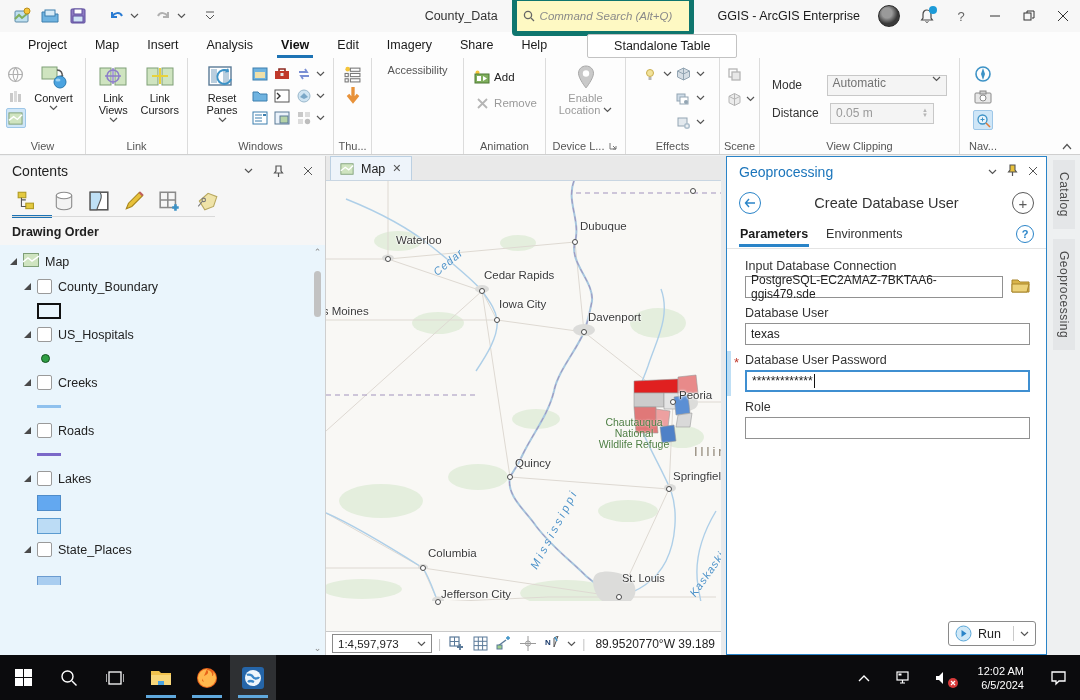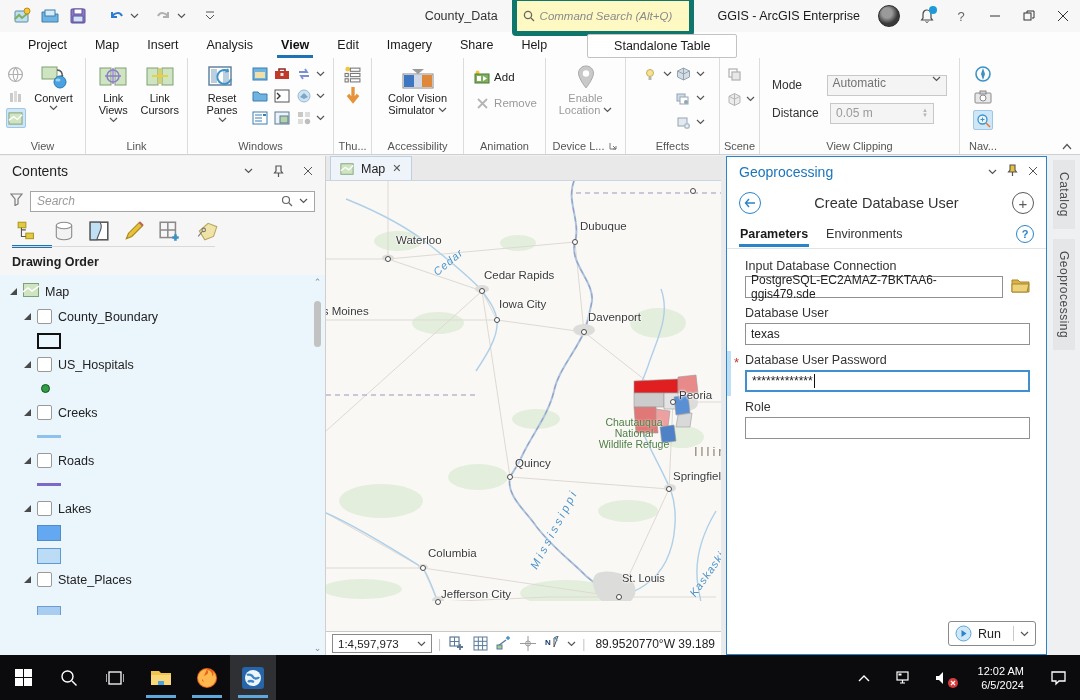--- a/index.html
+++ b/index.html
@@ -446,42 +446,20 @@
             <svg width="18" height="20" viewBox="0 0 16 18">
               <path d="M8 1v10M3.5 8L8 13.5 12.5 8" fill="none" stroke="#e8923a" stroke-width="3"></path>
             </svg>
           </span>
       </div>
     </div>
     <div class="glabel">Thu...</div>
   </div>
 
   <div class="rgroup" style="width:92px">
-    <div class="gbody">
-      <div class="bigbtn" style="width:84px">
-        <svg width="40" height="26" viewBox="0 0 40 26">
-            <path d="M14 4h12l-6 5z" fill="#9a9a9a"></path>
-            <rect x="5" y="9" width="30" height="14" fill="#fff" stroke="#888"></rect>
-            <rect x="6" y="10" width="10" height="12" fill="#3f76c2"></rect>
-            <rect x="16" y="10" width="8" height="12" fill="#cfd8e8"></rect>
-            <rect x="24" y="10" width="10" height="12" fill="#e0883a"></rect>
-          </svg>
-        <span class="lbl">
-            <span>Color Vision</span>
-            <span style="display:flex;align-items:center;gap:3px">
-              <span>Simulator</span>
-              <span class="cv">
-                <svg width="9" height="6" viewBox="0 0 9 6">
-                  <path d="M1 1l3.5 3.5L8 1" fill="none" stroke="#555" stroke-width="1.2"></path>
-                </svg>
-              </span>
-            </span>
-          </span>
-      </div>
-    </div>
     <div class="glabel">Accessibility</div>
   </div>
 
   <div class="rgroup" style="width:82px">
     <div class="gbody">
       <div class="icocol" style="gap:6px;padding-top:4px">
         <div class="hrow">
           <span class="smallico">
               <svg width="17" height="15" viewBox="0 0 17 15">
                 <circle cx="3.5" cy="2.5" r="2" fill="#f5c53a"></circle>
@@ -696,37 +674,20 @@
           <svg width="11" height="13" viewBox="0 0 11 13">
             <path d="M3 1h5v5l1.5 2h-8L3 6z" fill="none" stroke="#555" stroke-width="1.2"></path>
             <path d="M5.5 8v4" stroke="#555" stroke-width="1.2"></path>
           </svg>
         </span>
       <span class="hico">
           <svg width="10" height="10">
             <path d="M1 1l8 8M9 1L1 9" stroke="#555"></path>
           </svg>
         </span>
-    </div>
-    <div class="searchrow">
-      <span><svg width="13" height="13" viewBox="0 0 13 13">
-            <path d="M1 1h11L8 6v5l-3 1.5V6z" fill="none" stroke="#7a7a7a" stroke-width="1.2"></path>
-          </svg></span>
-      <div class="searchbox">
-        <span class="ph">Search</span>
-        <svg width="12" height="12" viewBox="0 0 12 12">
-            <circle cx="5" cy="5" r="3.5" fill="none" stroke="#666" stroke-width="1.2"></circle>
-            <path d="M8 8l3 3" stroke="#666" stroke-width="1.2"></path>
-          </svg>
-        <span class="cv">
-            <svg width="9" height="6" viewBox="0 0 9 6">
-              <path d="M1 1l3.5 3.5L8 1" fill="none" stroke="#555" stroke-width="1.2"></path>
-            </svg>
-          </span>
-      </div>
     </div>
     <div class="ctoolbar">
       <span class="activebar"></span>
       <span><svg width="24" height="22" viewBox="0 0 22 20">
             <rect x="2" y="2" width="7" height="5" fill="#e3c93f" stroke="#b09a22"></rect>
             <rect x="9" y="12" width="7" height="5" fill="#e3c93f" stroke="#b09a22"></rect>
             <path d="M5 7v8h4M5 9h4" fill="none" stroke="#555"></path>
           </svg></span>
       <span><svg width="22" height="22" viewBox="0 0 20 20">
             <path d="M3 5v10c0 1.6 3.1 3 7 3s7-1.4 7-3V5" fill="#f2f2f2" stroke="#8a8a8a"></path>

